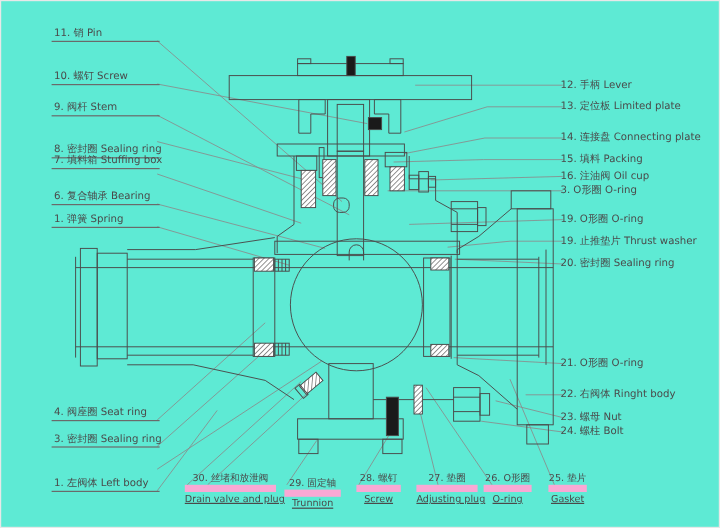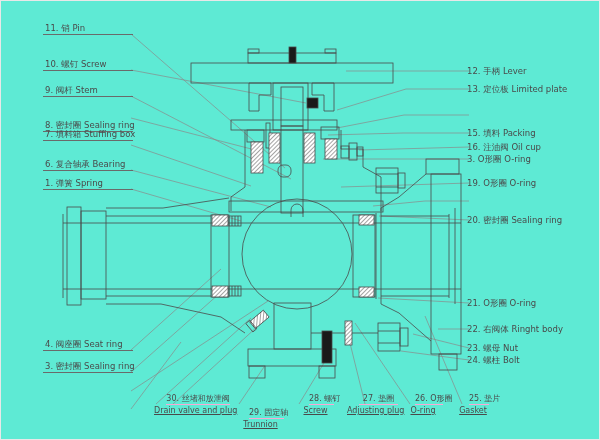--- a/index.html
+++ b/index.html
@@ -6,21 +6,21 @@
   .stage{
     position:relative;width:600px;height:440px;background:#5eead4;
     font-family:"DejaVu Sans","Liberation Sans",sans-serif;
     color:#4a4a4a;overflow:hidden;border:1px solid #e8e8e8;box-sizing:border-box;
   }
   svg.draw{position:absolute;left:0;top:0;}
   .lbl{position:absolute;font-size:8.5px;line-height:11px;white-space:nowrap;color:#4a4a4a;}
   .lbl.left{left:42px;width:88px;height:11px;border-bottom:1px solid #6a6a6a;padding-left:2px;}
   .lbl.right{height:12px;line-height:12px;left:442px;margin-left:24px;}
   .blbl{position:absolute;font-size:8px;line-height:11px;text-align:center;color:#4a4a4a;}
-  .blbl .l1{display:block;border-bottom:1px solid #f9a8d4;white-space:nowrap;height:11px;margin-left:12px;}
+  .blbl .l1{display:block;border-bottom:6px solid #f9a8d4;white-space:nowrap;height:11px;}
   .blbl .l2{display:block;white-space:nowrap;height:11px;text-decoration:underline;}
 </style>
 </head>
 <body>
 
 <div class="stage">
 
   <svg class="draw" width="600" height="440" viewBox="0 0 600 440">
     <defs>
       <pattern id="hatch" width="3" height="3" patternUnits="userSpaceOnUse" patternTransform="rotate(45)">
@@ -202,38 +202,41 @@
 
   <div class="lbl left" style="top:22px">11. 销 Pin</div>
   <div class="lbl left" style="top:58px">10. 螺钉 Screw</div>
   <div class="lbl left" style="top:84px">9. 阀杆 Stem</div>
   <div class="lbl left" style="top:119px">8. 密封圈 Sealing ring</div>
   <div class="lbl left" style="top:128px">7. 填料箱 Stuffing box</div>
   <div class="lbl left" style="top:158px">6. 复合轴承 Bearing</div>
   <div class="lbl left" style="top:177px">1. 弹簧 Spring</div>
   <div class="lbl left" style="top:338px">4. 阀座圈 Seat ring</div>
   <div class="lbl left" style="top:360px">3. 密封圈 Sealing ring</div>
+  <div class="lbl left" style="top:397px">1. 左阀体 Left body</div>
 
   <div class="lbl right" style="top:64px">12. 手柄  Lever</div>
   <div class="lbl right" style="top:82px">13. 定位板 Limited plate</div>
+  <div class="lbl right" style="top:108px">14. 连接盘 Connecting plate</div>
   <div class="lbl right" style="top:126px">15. 填料 Packing</div>
   <div class="lbl right" style="top:140px">16. 注油阀 Oil cup</div>
   <div class="lbl right" style="top:152px">3. O形圈 O-ring</div>
   <div class="lbl right" style="top:176px">19. O形圈 O-ring</div>
+  <div class="lbl right" style="top:194px">19. 止推垫片 Thrust washer</div>
   <div class="lbl right" style="top:213px">20. 密封圈 Sealing ring</div>
   <div class="lbl right" style="top:296px">21. O形圈 O-ring</div>
   <div class="lbl right" style="top:322px">22. 右阀体 Ringht body</div>
   <div class="lbl right" style="top:341px">23. 螺母 Nut</div>
   <div class="lbl right" style="top:353px">24. 螺柱 Bolt</div>
 
   <div class="blbl" style="left:153px;top:392px;width:76px">
     <span class="l1">30. 丝堵和放泄阀</span>
     <span class="l2">Drain valve and plug</span>
   </div>
-  <div class="blbl" style="left:236px;top:406px;width:47px">
+  <div class="blbl" style="left:236px;top:396px;width:47px">
     <span class="l1">29. 固定轴</span>
     <span class="l2">Trunnion</span>
   </div>
   <div class="blbl" style="left:296px;top:392px;width:37px">
     <span class="l1">28. 螺钉</span>
     <span class="l2">Screw</span>
   </div>
   <div class="blbl" style="left:346px;top:392px;width:51px">
     <span class="l1">27. 垫圈</span>
     <span class="l2">Adjusting plug</span>

